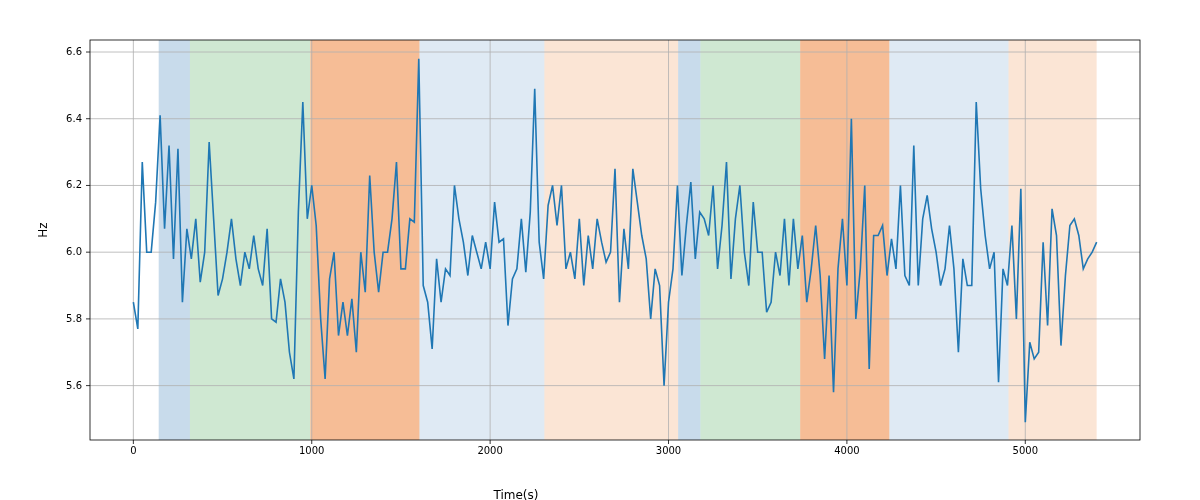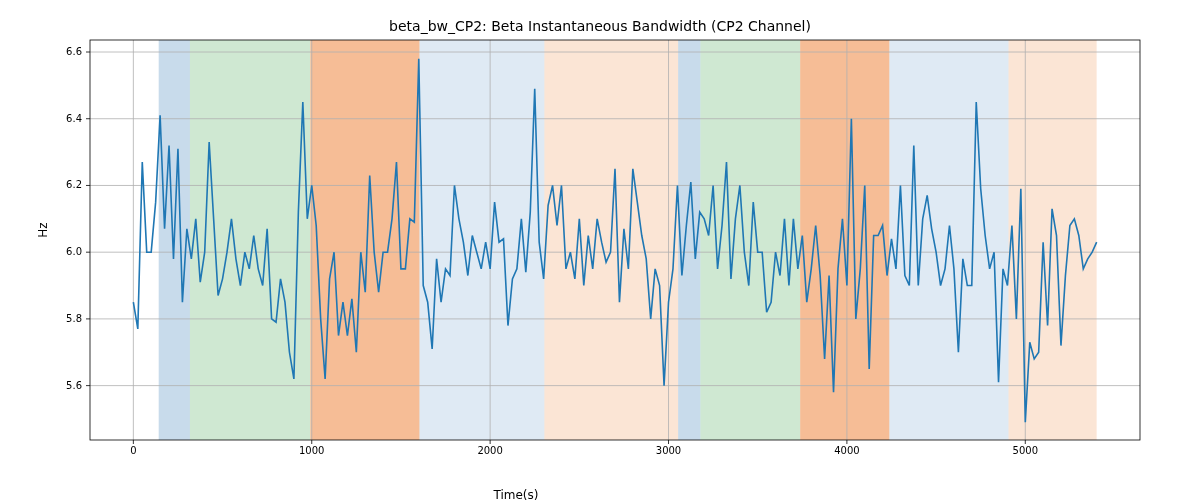--- a/index.html
+++ b/index.html
@@ -72,21 +72,20 @@
     width: 500px;
     transform-origin: top left;
     transform: translate(36px, 480px) rotate(-90deg);
     text-align: center;
   }
 </style>
 </head>
 <body>
 
 <div class="figure">
-  <div class="title">beta_bw_CP2: Beta Instantaneous Bandwidth (CP2 Channel)</div>
   <div class="axlabel xlabel">Time(s)</div>
   <div class="axlabel ylabel">Hz</div>
   <div class="axes">
     <svg class="plot" id="plot" viewBox="0 0 1050 400" overflow="visible">
         <rect x="68.67991845056065" y="0" width="31.21814475025485" height="400" fill="#6098c7" fill-opacity="0.35"></rect>
         <rect x="99.8980632008155" y="0" width="120.41284403669724" height="400" fill="#76bd7f" fill-opacity="0.35"></rect>
         <rect x="220.31090723751274" y="0" width="109.17431192660555" height="400" fill="#ee8740" fill-opacity="0.55"></rect>
         <rect x="329.4852191641183" y="0" width="124.87257900101929" height="400" fill="#6098c7" fill-opacity="0.2"></rect>
         <rect x="454.3577981651376" y="0" width="133.79204892966362" height="400" fill="#ee8740" fill-opacity="0.22"></rect>
         <rect x="588.1498470948012" y="0" width="22.29867482161069" height="400" fill="#6098c7" fill-opacity="0.35"></rect>

